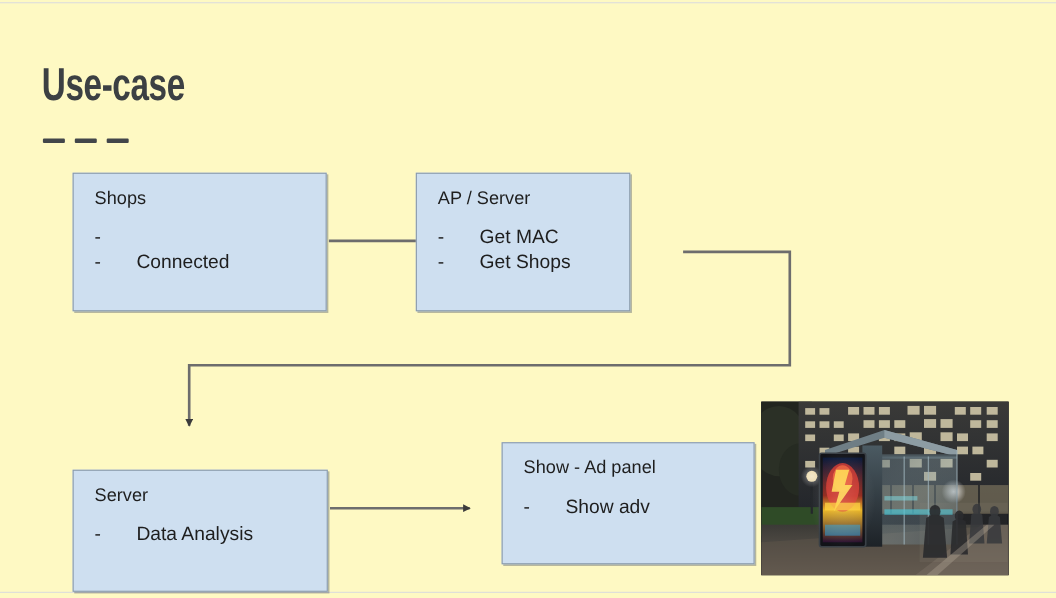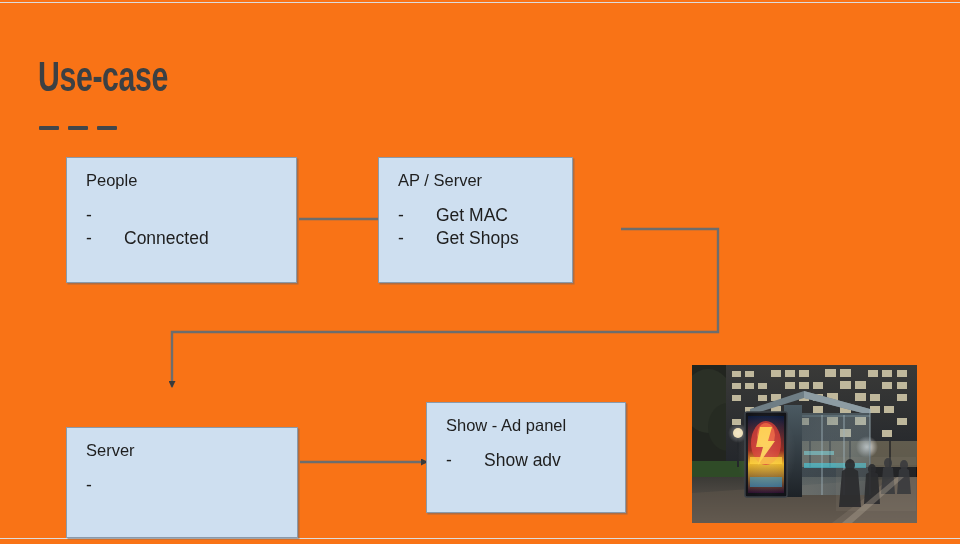--- a/index.html
+++ b/index.html
@@ -7,21 +7,21 @@
     padding: 0;
     background: #ffffff;
   }
   body {
     font-family: "Liberation Sans", sans-serif;
   }
   #slide {
     position: relative;
     width: 960px;
     height: 544px;
-    background: #f97316;
+    background: #fef9c3;
     overflow: hidden;
   }
   .edge-rule {
     position: absolute;
     left: 0;
     width: 960px;
     height: 1px;
     background: #dcdcdc;
   }
   .edge-top { top: 2px; }
@@ -89,21 +89,21 @@
   }
   .node-list .bullet {
     width: 38px;
     flex: 0 0 38px;
     color: #1e1e1e;
   }
 
   #node-people      { left: 66px;  top: 157px; width: 231px; height: 126px; }
   #node-ap-server   { left: 378px; top: 157px; width: 195px; height: 126px; }
   #node-server      { left: 66px;  top: 402px; width: 232px; height: 111px; margin-top: 25px; }
-  #node-ad-panel    { left: 426px; top: 402px; width: 200px; height: 111px; }
+  #node-ad-panel    { left: 456px; top: 402px; width: 230px; height: 111px; }
 
   
   #connectors {
     position: absolute;
     left: 0;
     top: 0;
     width: 960px;
     height: 544px;
     pointer-events: none;
   }
@@ -150,21 +150,21 @@
     <g>
       <path d="M621,229 L718,229 L718,332 L172,332 L172,387" stroke="#6d6d6d" stroke-width="2.4" fill="none" stroke-linejoin="miter" marker-end="url(#arrowhead)"></path>
     </g>
 
     <g>
       <path d="M300,462 L427,462" stroke="#6d6d6d" stroke-width="2.4" fill="none" marker-end="url(#arrowhead)"></path>
     </g>
   </svg>
 
   <div class="node" id="node-people">
-    <div class="node-title">People</div>
+    <div class="node-title">Shops</div>
     <ul class="node-list">
       <li>
         <span class="bullet">-</span>
       </li>
       <li>
         <span class="bullet">-</span>
         <span>Connected</span>
       </li>
     </ul>
   </div>
@@ -181,20 +181,21 @@
         <span>Get Shops</span>
       </li>
     </ul>
   </div>
 
   <div class="node" id="node-server">
     <div class="node-title">Server</div>
     <ul class="node-list">
       <li>
         <span class="bullet">-</span>
+        <span>Data Analysis</span>
       </li>
     </ul>
   </div>
 
   <div class="node" id="node-ad-panel">
     <div class="node-title">Show - Ad panel</div>
     <ul class="node-list">
       <li>
         <span class="bullet">-</span>
         <span>Show adv</span>

